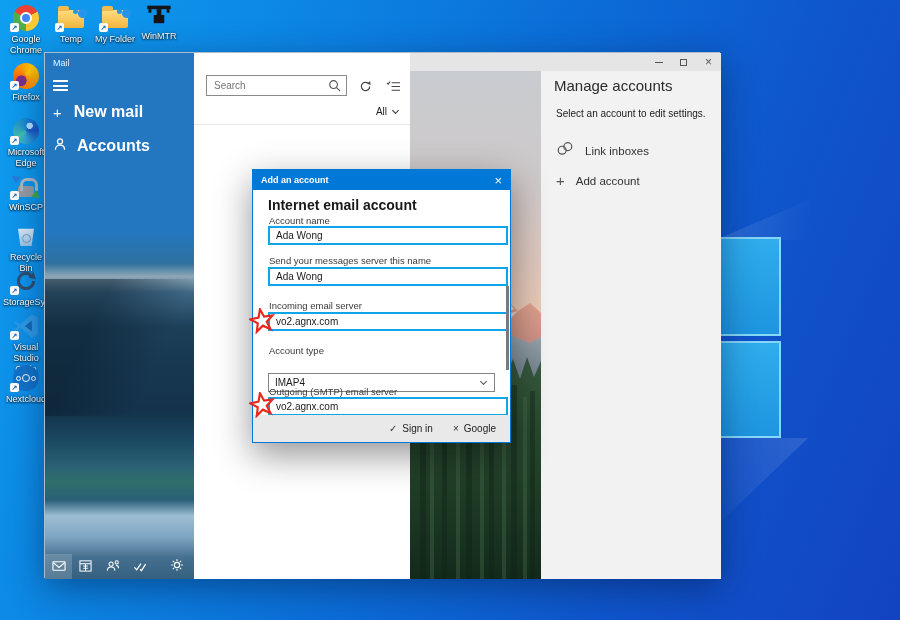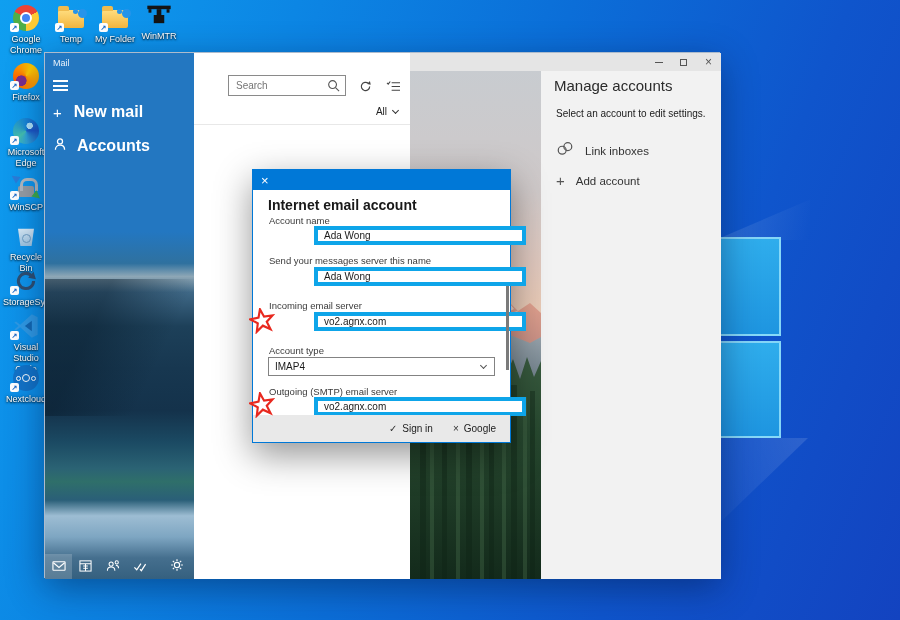--- a/index.html
+++ b/index.html
@@ -84,22 +84,22 @@
   .side-row .glyph-plus { font-size:15px; font-weight:300; line-height:1; }
   .side-row .side-label { font-size:16px; font-weight:bold; }
   .row-newmail { top:50px; }
   .row-accounts { top:84px; gap:10px; }
   .side-toolbar { position:absolute; left:0; bottom:0; width:100%; height:25px; }
   .tool-item { position:absolute; top:0; width:27px; height:25px; display:flex;
     align-items:center; justify-content:center; cursor:pointer; }
   .tool-item.active { background:rgba(255,255,255,.18); }
 
   .list-col { position:absolute; left:149px; top:0; width:216px; height:526px; background:#fff; }
-  .search-box { position:absolute; left:12px; top:22px; width:118px; height:21px;
-    border:1px solid #8a8a8a; background:#fff; display:flex; align-items:center;margin-left:22px; }
+  .search-box { position:absolute; left:12px; top:22px; width:141px; height:21px;
+    border:1px solid #8a8a8a; background:#fff; display:flex; align-items:center; }
   .search-box input { flex:1; border:none; outline:none; font-size:10px; padding:0 4px 0 7px;
     color:#444; font-family:inherit; min-width:0; background:transparent; }
   .list-iconbtn { position:absolute; top:24px; width:18px; height:18px; display:flex;
     align-items:center; justify-content:center; cursor:pointer; }
   .all-row { position:absolute; top:53px; right:12px; display:flex; align-items:center; gap:6px;
     font-size:10px; color:#222; cursor:pointer; }
   .chev { width:5px; height:5px; border-right:1.4px solid #333; border-bottom:1.4px solid #333;
     transform:rotate(45deg); margin-top:-3px; }
   .list-divider { position:absolute; left:0; top:71px; width:100%; height:1px; background:#e8e8e8; }
 
@@ -123,25 +123,25 @@
 
   
   .dlg { position:absolute; left:252px; top:169px; width:259px; height:274px; background:#fff;
     border:1px solid #0078d7; box-shadow:0 12px 34px rgba(0,0,0,.42); z-index:30; }
   .dlg-titlebar { position:absolute; left:0; top:0; width:100%; height:20px; background:#0078d7;
     display:flex; align-items:center; padding:0 8px; }
   .dlg-title { flex:1; color:#fff; font-size:9px; font-weight:bold; }
   .dlg-close { color:#fff; font-size:13px; line-height:1; cursor:pointer; }
   .dlg-heading { position:absolute; left:15px; top:27px; font-size:14px; font-weight:600; color:#191919;text-align:center; }
   .fld-label { position:absolute; left:16px; font-size:9.5px; color:#3a3a3a; }
-  .fld-input { position:absolute; left:15px; width:212px; height:19px; border:4px solid #0ea5e9;
-    font-size:10px; color:#1a1a1a; padding:0 6px; font-family:inherit; outline:none; background:#fff;margin-left:46px; }
+  .fld-input { position:absolute; left:15px; width:240px; height:19px; border:2px solid #0ea5e9;
+    font-size:10px; color:#1a1a1a; padding:0 6px; font-family:inherit; outline:none; background:#fff; }
   .fld-select { position:absolute; left:15px; width:227px; height:19px; border:1px solid #838383;
     display:flex; align-items:center; justify-content:space-between; padding:0 8px 0 6px;
-    font-size:10px; color:#1a1a1a; cursor:pointer; background:#fff; }
+    font-size:10px; color:#1a1a1a; cursor:pointer; background:#fff;margin-top:16px; }
   .sel-chev { width:5px; height:5px; border-right:1.3px solid #555; border-bottom:1.3px solid #555;
     transform:rotate(45deg); margin-top:-2px; }
   .dlg-footer { position:absolute; left:0; bottom:0; width:100%; height:27px; background:#e9e9e9;
     display:flex; align-items:center; justify-content:flex-end; gap:20px; padding-right:14px; }
   .dlg-btn { display:flex; align-items:center; gap:5px; font-size:10px; color:#222;
     background:none; border:none; cursor:pointer; font-family:inherit; }
   .btn-glyph { font-size:10px; color:#333; }
   .dlg-scroll { position:absolute; right:1px; top:116px; width:3px; height:84px; background:#7a7a7a; }
   .star { position:absolute; left:-4px; width:26px; height:26px; z-index:6; }
   .star-1 { top:138px; } .star-2 { top:222px; }
@@ -422,20 +422,21 @@
     </div>
     <div class="panel-row row-add">
       <span class="glyph-plus2">+</span>
       <span class="p-label">Add account</span>
     </div>
   </div>
 </div>
 
 <div class="dlg">
   <div class="dlg-titlebar">
+    <span class="dlg-title">Add an account</span>
     <span class="dlg-close">×</span>
   </div>
   <div class="dlg-heading">Internet email account</div>
 
   <div class="fld-label" style="top:45px;">Account name</div>
   <input class="fld-input" style="top: 56px;" type="text" value="Ada Wong">
 
   <div class="fld-label" style="top:85px;">Send your messages server this name</div>
   <input class="fld-input" style="top: 97px;" type="text" value="Ada Wong">
 

